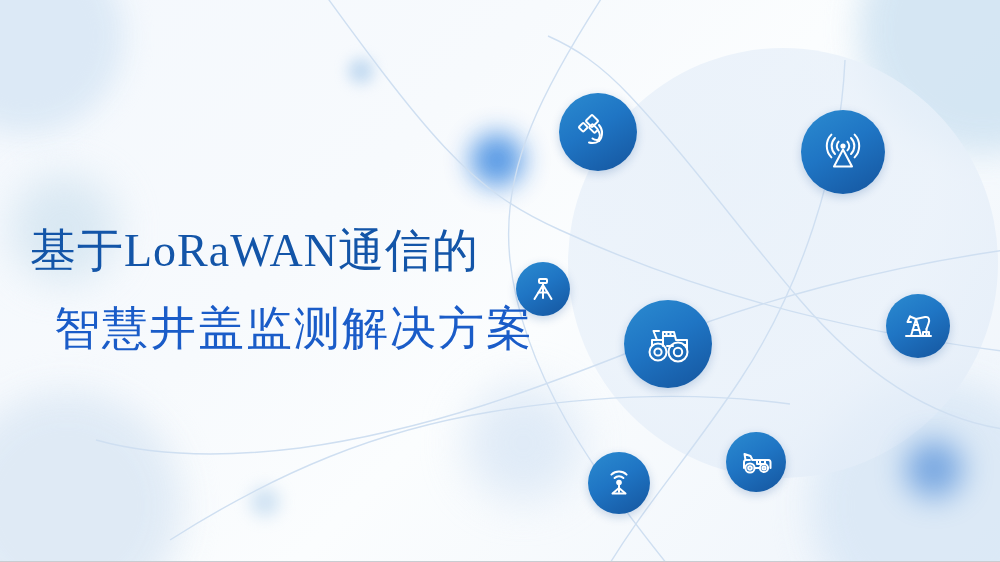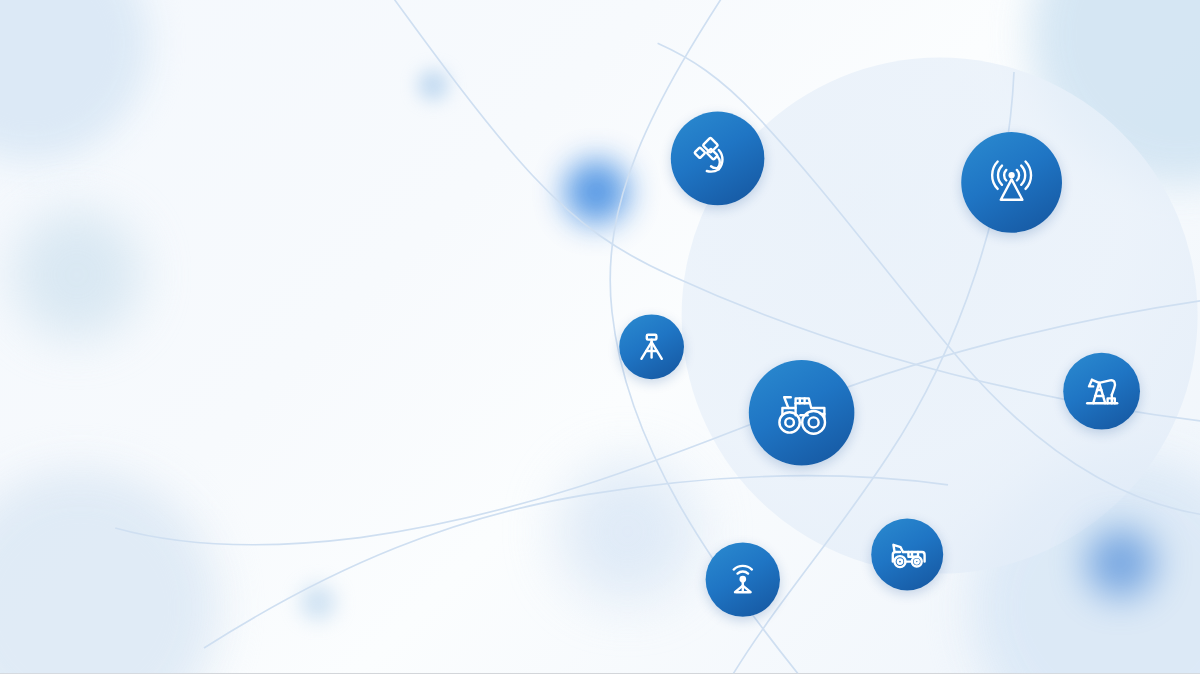--- a/index.html
+++ b/index.html
@@ -180,20 +180,24 @@
       <path d="M 620 -30 C 540 90, 500 170, 510 260 C 522 370, 590 470, 680 580"></path>
       <path d="M 1005 250 C 880 268, 760 300, 660 340 C 540 388, 430 430, 300 448
                C 220 458, 150 455, 96 440"></path>
       <path d="M 845 60 C 840 170, 800 290, 740 380 C 690 456, 640 510, 600 580"></path>
       <path d="M 1010 430 C 930 420, 860 370, 800 300 C 740 230, 690 160, 630 96
                C 600 64, 575 48, 548 36"></path>
       <path d="M 170 540 C 280 470, 380 430, 490 412 C 600 394, 700 392, 790 404"></path>
     </g>
   </svg>
 
+  <div class="title-block">
+    <div class="title-line l1">基于LoRaWAN通信的</div>
+    <div class="title-line l2">智慧井盖监测解决方案</div>
+  </div>
 
   <div class="node" style="left:559px; top:93px; width:78px; height:78px;">
     <span>
       <svg viewBox="0 0 44 44" width="44" height="44">
         <g transform="translate(1,1)">
           <rect x="10.5" y="5.5" width="9" height="9" rx="1" transform="rotate(45 15 10)"></rect>
           <rect x="3" y="13" width="6.5" height="6.5" rx="1" transform="rotate(45 6.2 16.2)"></rect>
           <rect x="12.5" y="15" width="8" height="5" rx="1" transform="rotate(45 16.5 17.5)"></rect>
           <path d="M 22 14 A 12 12 0 0 1 22 30"></path>
           <path d="M 21 19.5 A 7 7 0 0 1 21 29"></path>

